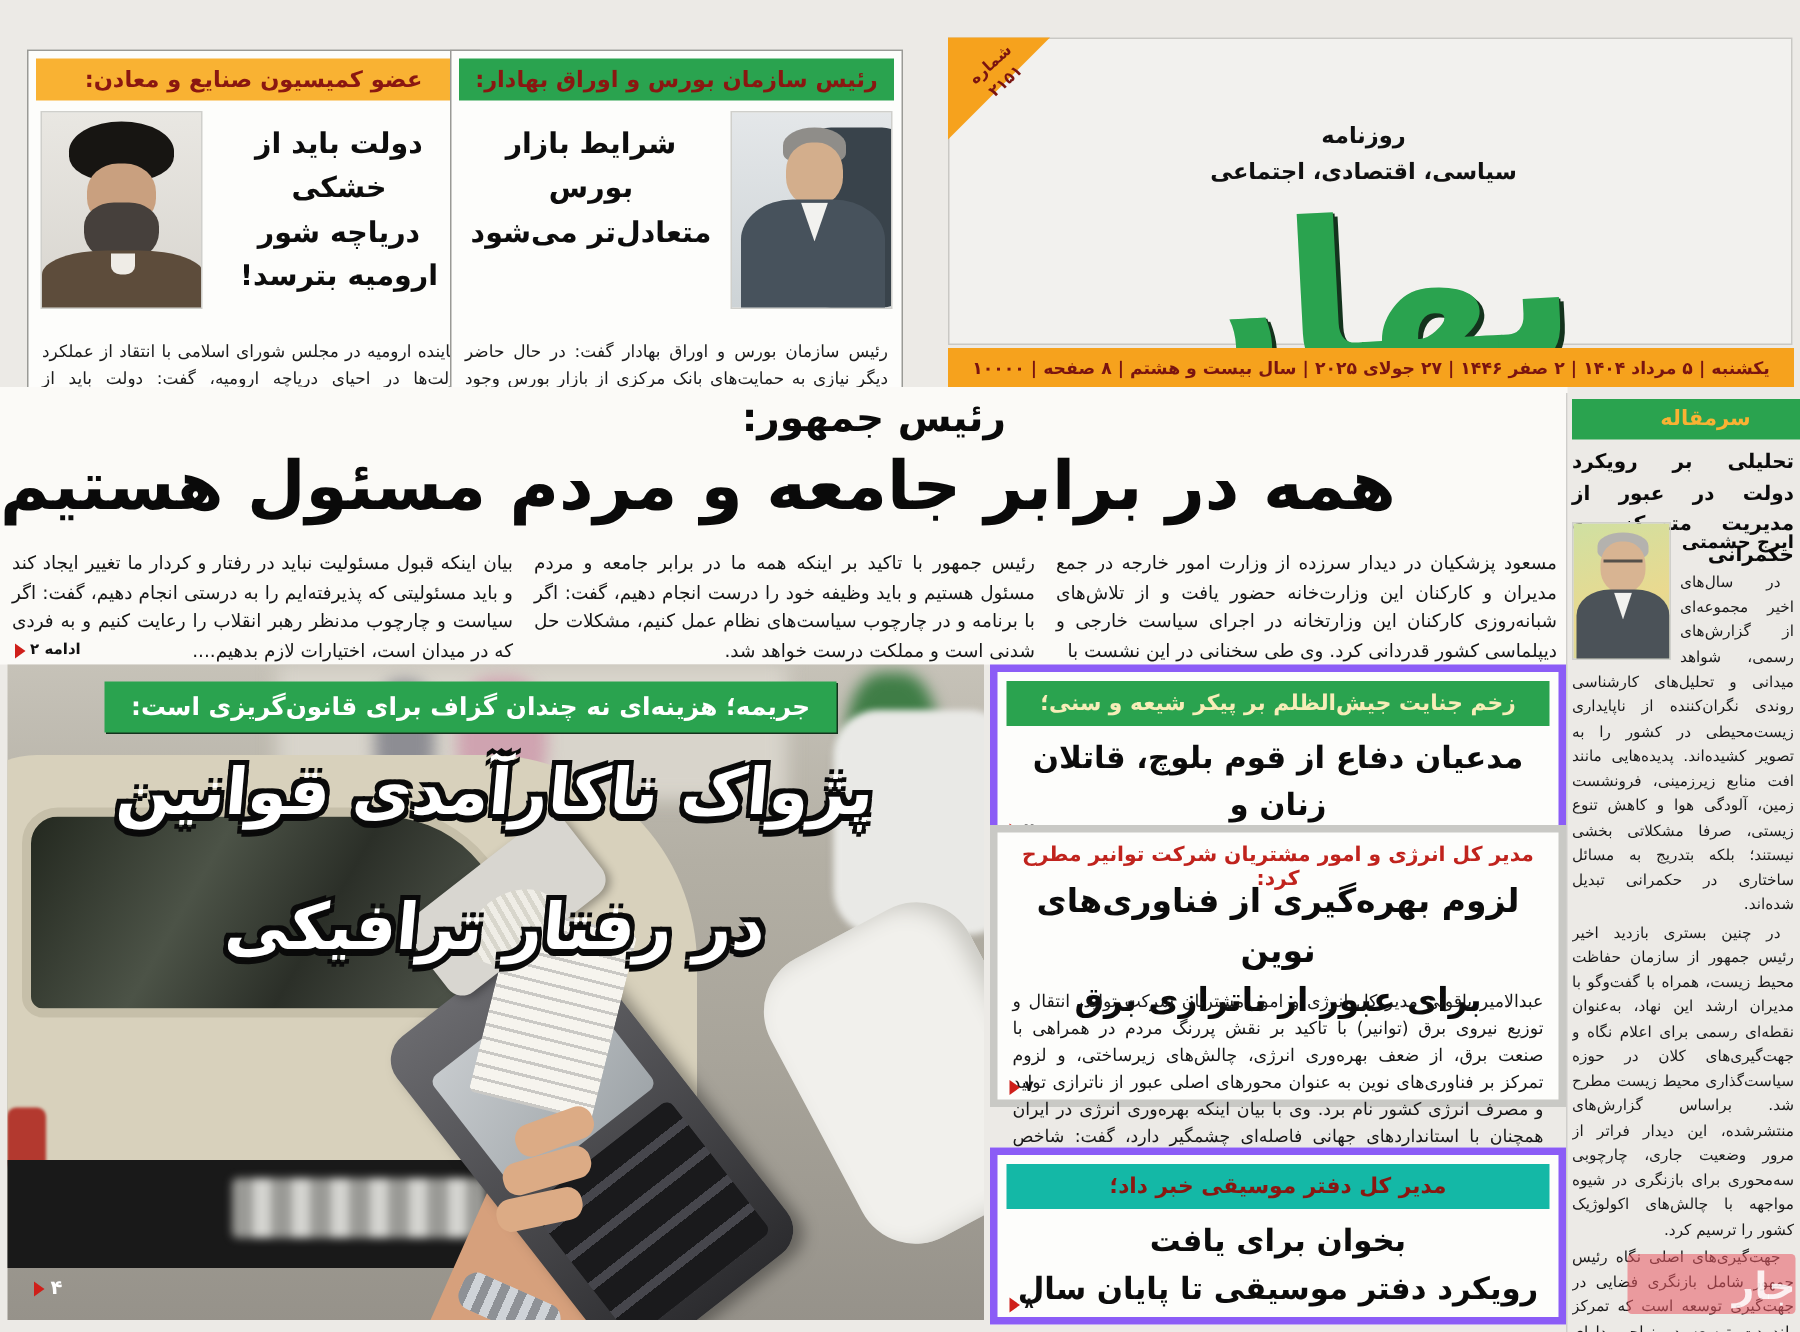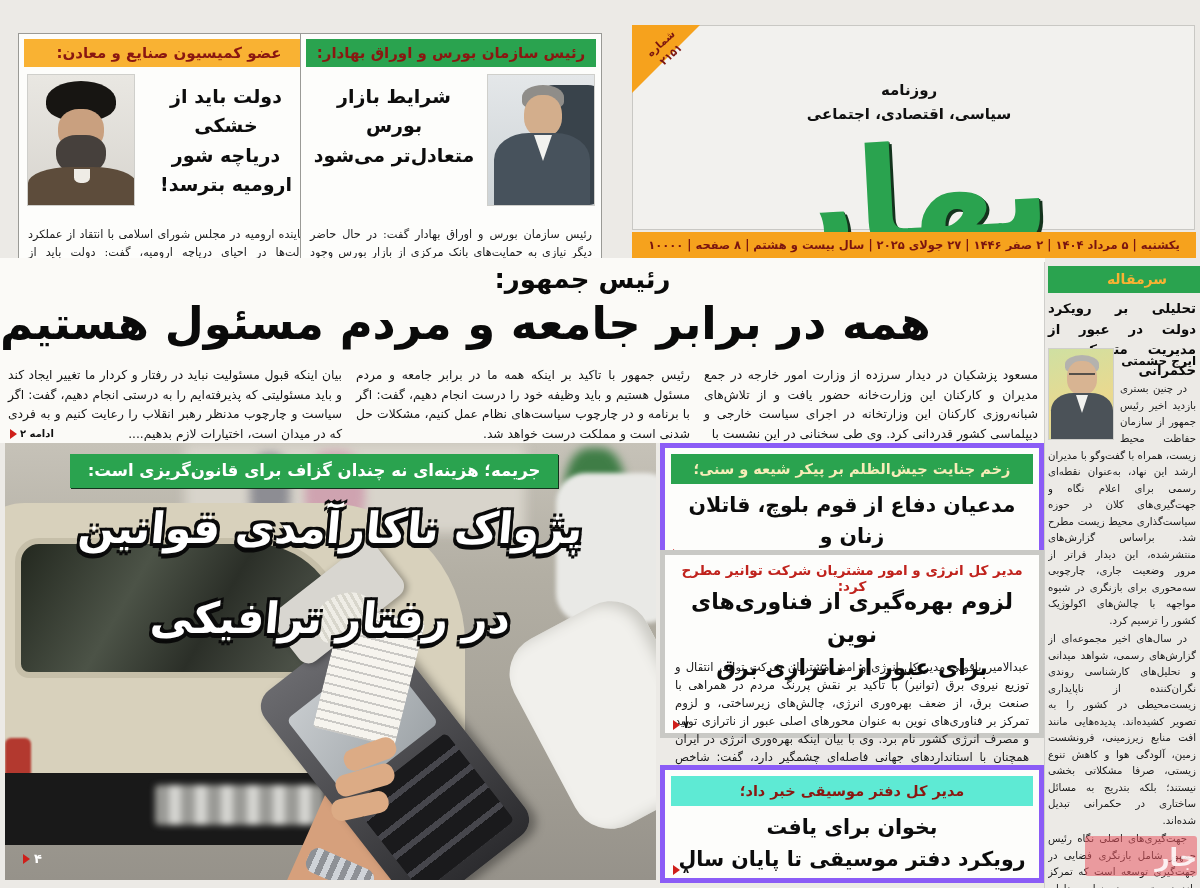--- a/index.html
+++ b/index.html
@@ -145,21 +145,21 @@
     align-items:center; gap:4px; color:#fff; font-weight:bold; font-size:13px; }
 
   
   .newsbox { left:660px; width:384px; background:#fdfdfb; border:5px solid #8b5cf6; }
   #news-a { top:443px; height:124px; }
   #news-b { top:550px; height:188px; border-color:#c9c9c5; }
   #news-c { top:765px; height:118px; }
   .newsbox .nhead { position:absolute; left:6px; right:6px; top:6px; height:30px;
     font-size:14.5px; font-weight:bold; text-align:center; line-height:30px; }
   #news-a .nhead { background:#2aa34f; color:#f7edb8; }
-  #news-c .nhead { background:#5eead4; color:#8a1711;text-align:center; }
+  #news-c .nhead { background:#14b8a6; color:#8a1711;text-align:center; }
   .newsbox .nhl { position:absolute; left:8px; right:8px; font-weight:bold; color:#0c0c0c;
     text-align:center; white-space:pre-line; }
   #news-a .nhl { top:42px; font-size:20.5px; line-height:1.5; }
   #news-b .nkicker { position:absolute; left:8px; right:8px; top:7px; font-size:13.5px;
     font-weight:bold; color:#c0231d; text-align:center; }
   #news-b .nhl { top:30px; font-size:22px; line-height:1.5; }
   #news-b .nbody { position:absolute; left:10px; right:10px; top:104px; font-size:11.6px;
     line-height:1.55; text-align:justify; color:#171717; }
   #news-c .nhl { top:42px; font-size:20.5px; line-height:1.55; }
 
@@ -326,20 +326,20 @@
   <div class="abs" id="sb-title">تحلیلی بر رویکرد دولت در عبور از مدیریت متمرکز به حکمرانی</div>
   <div class="abs" id="sb-body">
     <div id="sb-photo">
       <div class="hair"></div>
       <div class="face"></div>
       <div class="glasses"></div>
       <div class="suit"></div>
       <div class="shirt"></div>
     </div>
     <div id="sb-author">ایرج حشمتی</div>
+    <p>در سال‌های اخیر مجموعه‌ای از گزارش‌های رسمی، شواهد میدانی و تحلیل‌های کارشناسی روندی نگران‌کننده از ناپایداری زیست‌محیطی در کشور را به تصویر کشیده‌اند. پدیده‌هایی مانند افت منابع زیرزمینی، فرونشست زمین، آلودگی هوا و کاهش تنوع زیستی، صرفا مشکلاتی بخشی نیستند؛ بلکه بتدریج به مسائل ساختاری در حکمرانی تبدیل شده‌اند.</p>
     <p>در چنین بستری بازدید اخیر رئیس جمهور از سازمان حفاظت محیط زیست، همراه با گفت‌وگو با مدیران ارشد این نهاد، به‌عنوان نقطه‌ای رسمی برای اعلام نگاه و جهت‌گیری‌های کلان در حوزه سیاست‌گذاری محیط زیست مطرح شد. براساس گزارش‌های منتشرشده، این دیدار فراتر از مرور وضعیت جاری، چارچوبی سه‌محوری برای بازنگری در شیوه مواجهه با چالش‌های اکولوژیک کشور را ترسیم کرد.</p>
-    <p>در سال‌های اخیر مجموعه‌ای از گزارش‌های رسمی، شواهد میدانی و تحلیل‌های کارشناسی روندی نگران‌کننده از ناپایداری زیست‌محیطی در کشور را به تصویر کشیده‌اند. پدیده‌هایی مانند افت منابع زیرزمینی، فرونشست زمین، آلودگی هوا و کاهش تنوع زیستی، صرفا مشکلاتی بخشی نیستند؛ بلکه بتدریج به مسائل ساختاری در حکمرانی تبدیل شده‌اند.</p>
     <p>جهت‌گیری‌های اصلی نگاه رئیس جمهور شامل بازنگری فضایی در جهت‌گیری توسعه است که تمرکز بلندمدت توسعه در نواحی دارای فشار اکولوژیک بالا (به‌ویژه فلات مرکزی) مورد بازاندیشی قرار گرفته و ایده انتقال بخشی از بار توسعه به مناطقی مانند سواحل مکران، با استناد به ظرفیت‌های زیستی و منابع آبی، به‌عنوان یکی از گزینه‌های قابل بررسی مطرح شده است.</p>
 
   </div>
   <div class="abs" id="sb-watermark">جار</div>
 
 </div>
 
 </body></html>

